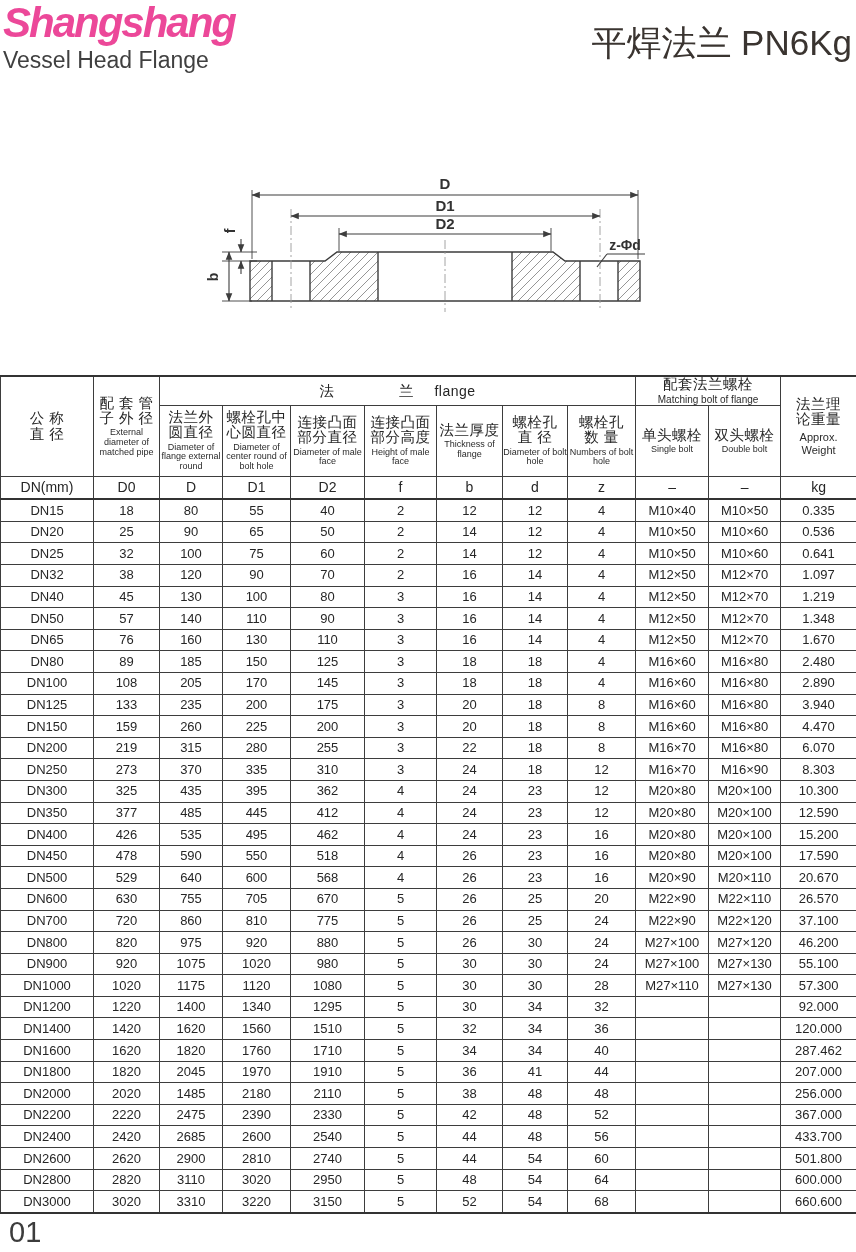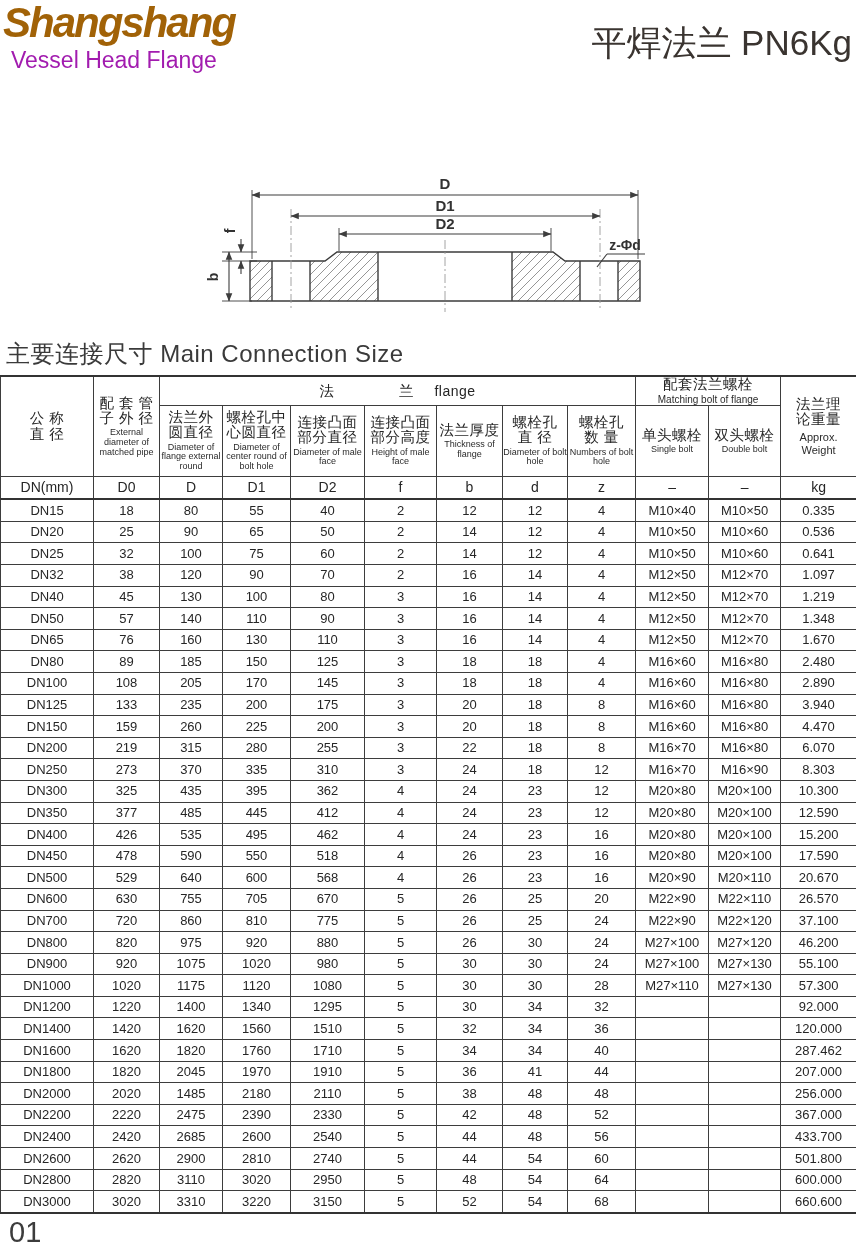--- a/index.html
+++ b/index.html
@@ -1,22 +1,22 @@
 <!DOCTYPE html>
 <html><head>
 <meta charset="utf-8">
 <style>
   html,body{margin:0;padding:0;background:#fff;}
   #page{position:relative;width:856px;height:1252px;background:#fff;overflow:hidden;
         font-family:"Liberation Sans",sans-serif;color:#2e2e2e;}
   
   #logo{position:absolute;left:3px;top:2px;width:320px;}
-  #logo .brand{font-size:42px;font-weight:bold;font-style:italic;color:#a16207;
+  #logo .brand{font-size:42px;font-weight:bold;font-style:italic;color:#ec4899;
                letter-spacing:-2px;line-height:1;}
-  #logo .sub{font-size:23px;color:#a21caf;line-height:1;margin-top:5px;letter-spacing:0px;margin-left:8px;}
+  #logo .sub{font-size:23px;color:#404040;line-height:1;margin-top:5px;letter-spacing:0px;}
   
   #titleblock{position:absolute;right:4px;top:24px;text-align:right;color:#3a3430;}
   #titleblock .t1{font-size:35px;line-height:1.1;}
   #titleblock .t2{font-size:22px;line-height:1.3;color:#3a3430;}
   
   #sectiontitle{position:absolute;left:6px;top:338px;font-size:24px;color:#3a3a3a;letter-spacing:0.5px;}
   
   #diagram{position:absolute;left:0;top:155px;}
   
   #spec-table{position:absolute;left:0;top:375px;width:856px;border-collapse:collapse;
@@ -104,21 +104,20 @@
     <g fill="#333" font-family="Liberation Sans, sans-serif" font-size="15" font-weight="600" text-anchor="middle">
       <text x="445" y="189">D</text>
       <text x="445" y="211">D1</text>
       <text x="445" y="229">D2</text>
       <text x="235" y="231" font-size="14" transform="rotate(-90 235 231)">f</text>
       <text x="218" y="277" font-size="14" transform="rotate(-90 218 277)">b</text>
       <text x="625" y="250" font-size="14">z-Φd</text>
     </g>
   </svg>
 
-  <div id="sectiontitle">主要连接尺寸  Main Connection Size</div>
 
   <table id="spec-table">
     <colgroup>
       <col style="width:93px">
         <col style="width:66px">
         <col style="width:63px">
         <col style="width:68px">
       <col style="width:74px">
         <col style="width:72px">
         <col style="width:66px">

